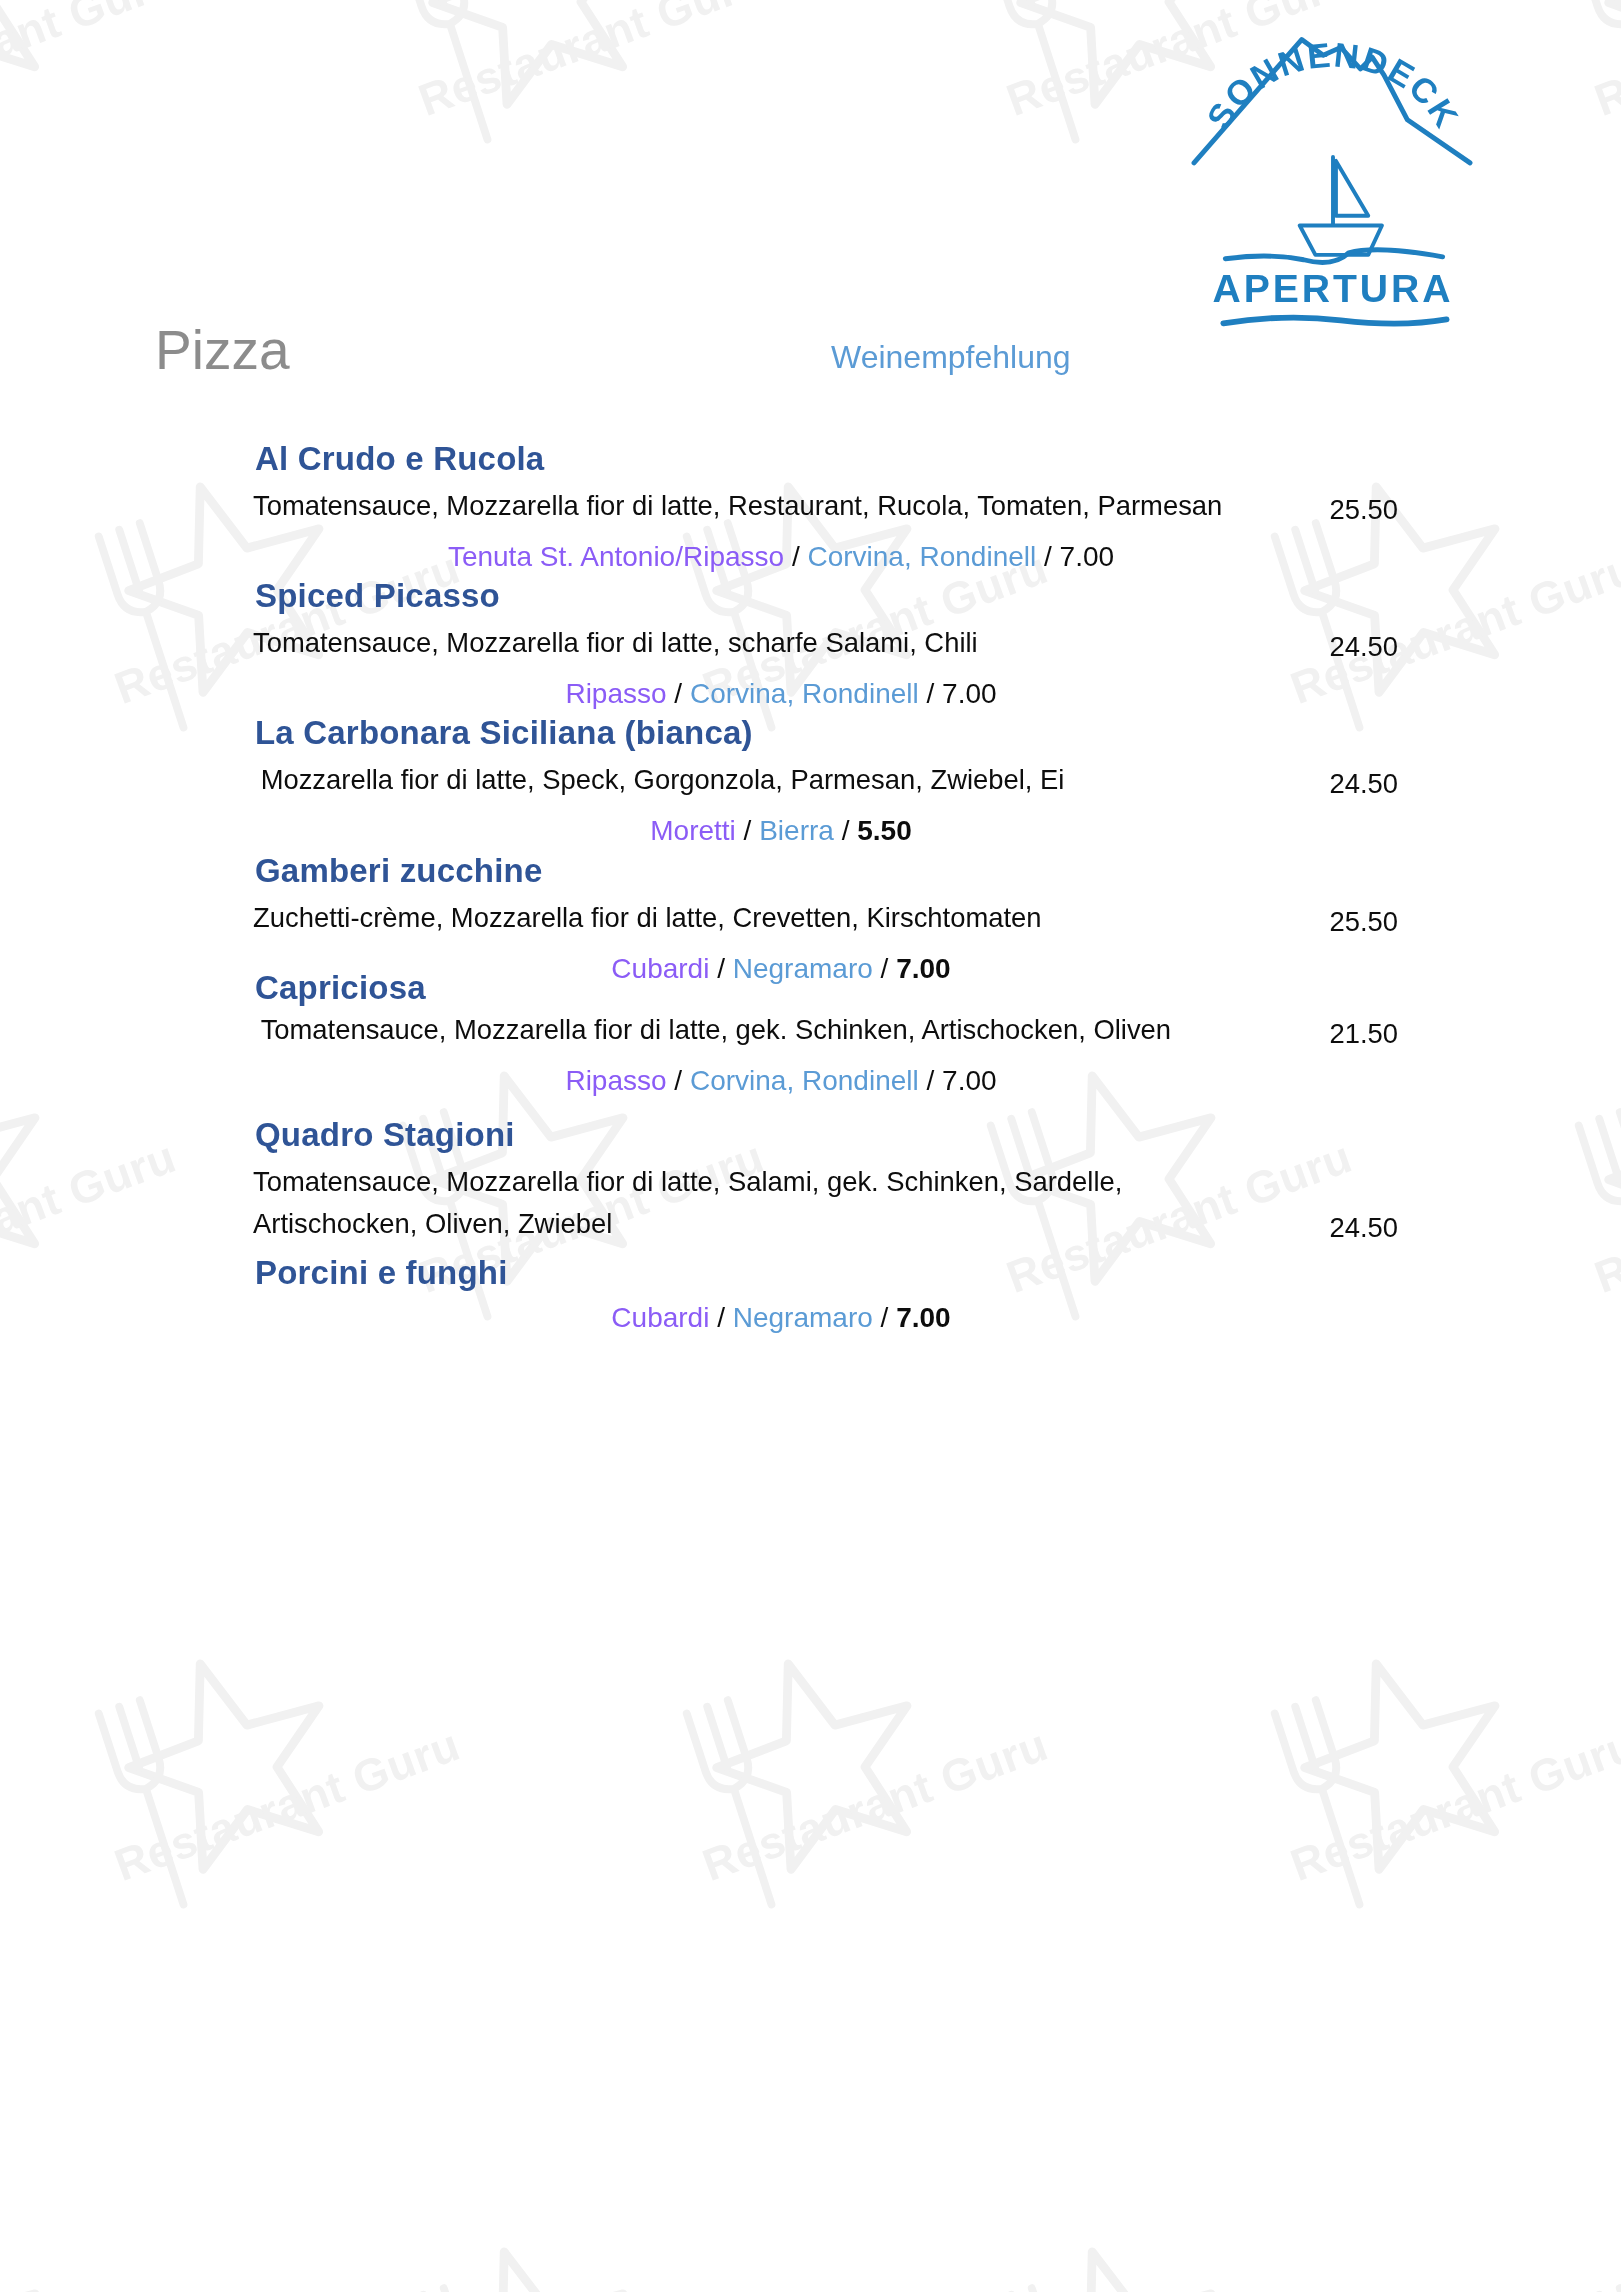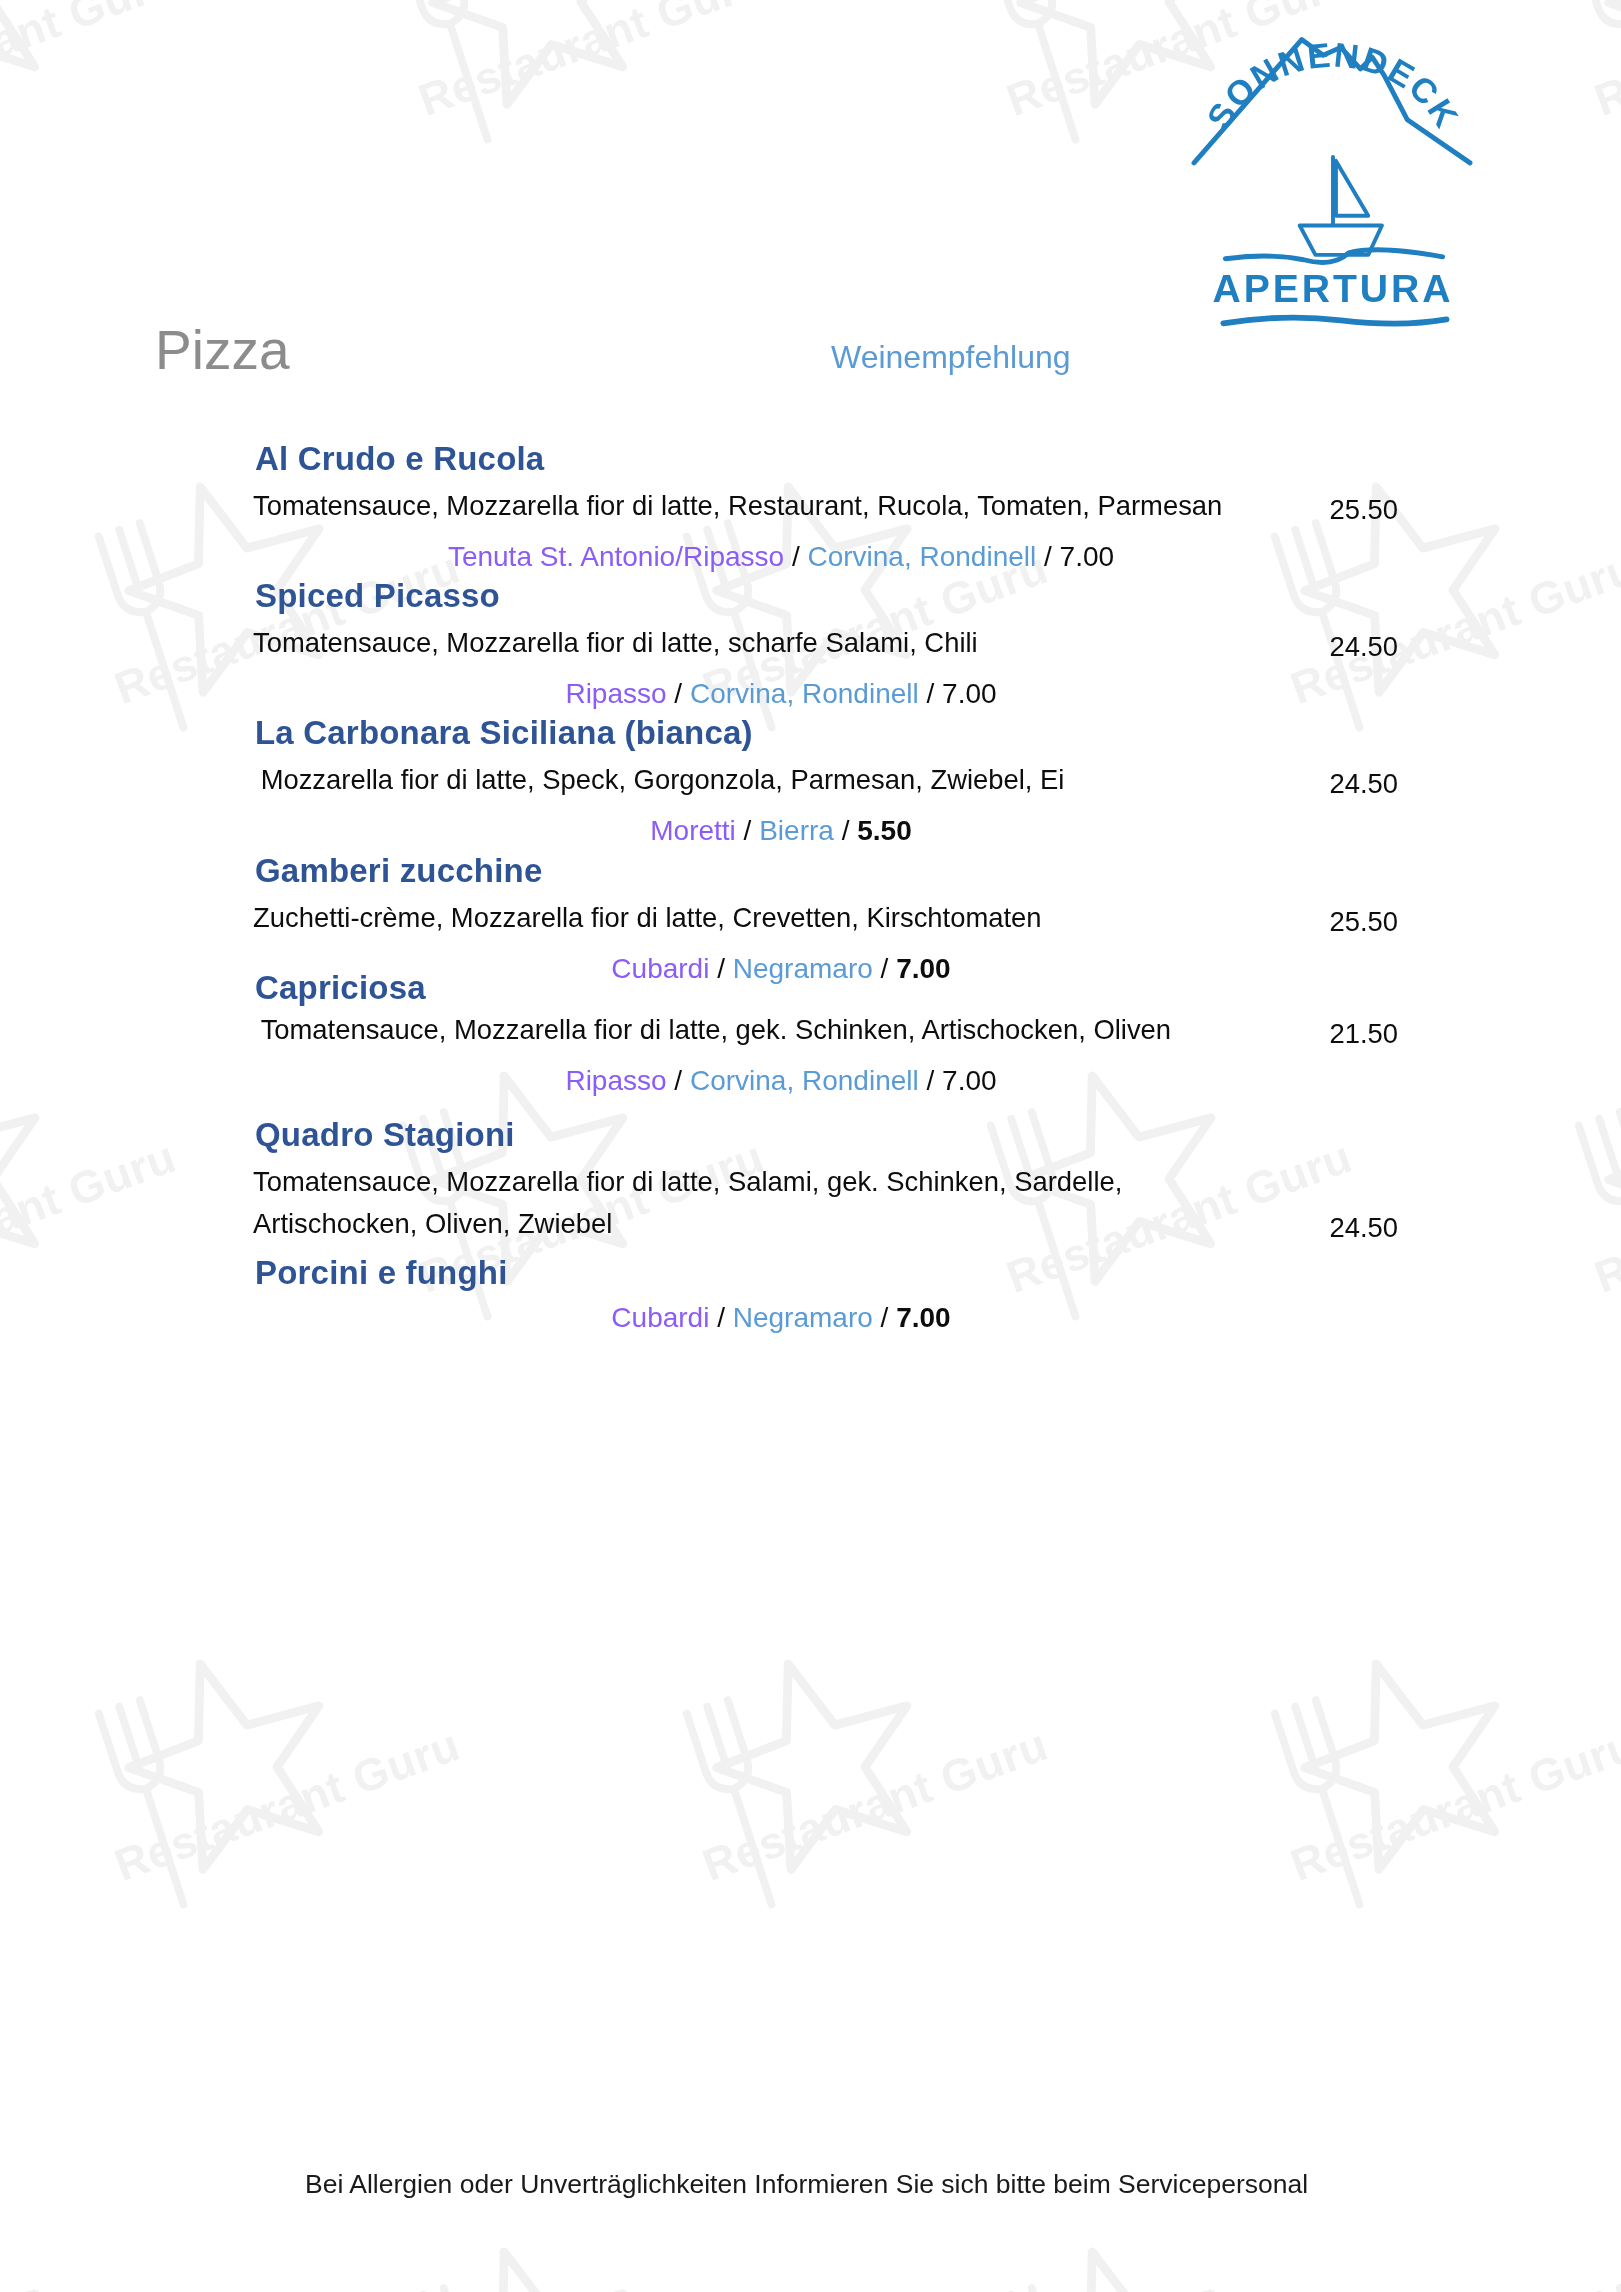--- a/index.html
+++ b/index.html
@@ -411,18 +411,15 @@
 Artischocken, Oliven, Zwiebel</div>
           <div class="price" style="top: 46px;">24.50</div>
         </div>
       </div>
       <div class="item" style="position: absolute; left: 0px; top: 814px;">
         <div class="item-title">Porcini e funghi</div>
         <div class="pairing" style="margin-top: 3.9px;"><span class="wine">Cubardi</span><span class="sep"> / </span><span class="grape">Negramaro</span><span class="sep"> / </span><span class="amt bold">7.00</span></div>
       </div>
     </div>
 
-  <div class="footer">
-    <span class="footer-inner">Bei Allergien oder Unverträglichkeiten Informieren Sie sich bitte beim Servicepersonal</span>
-  </div>
 
 </div>
 
 
 </body></html>

